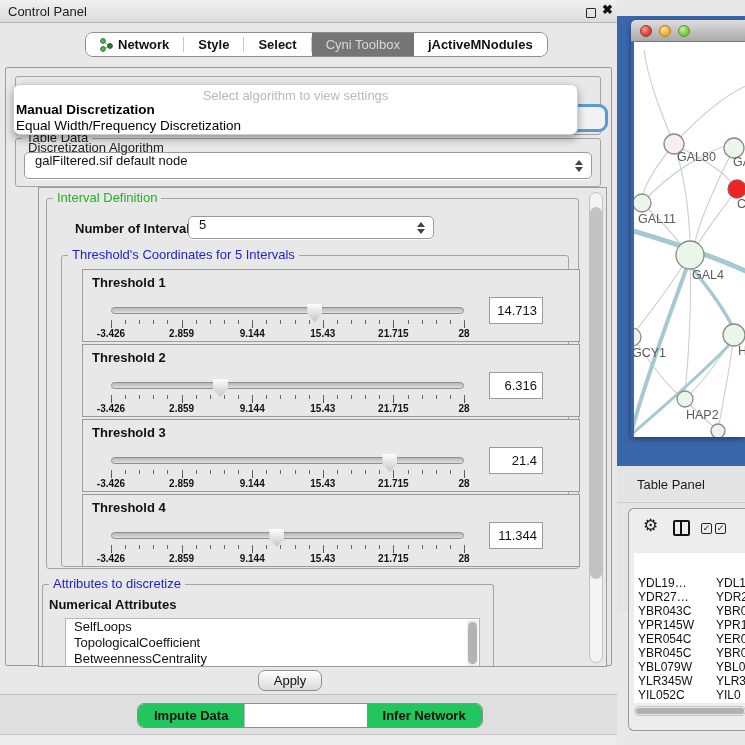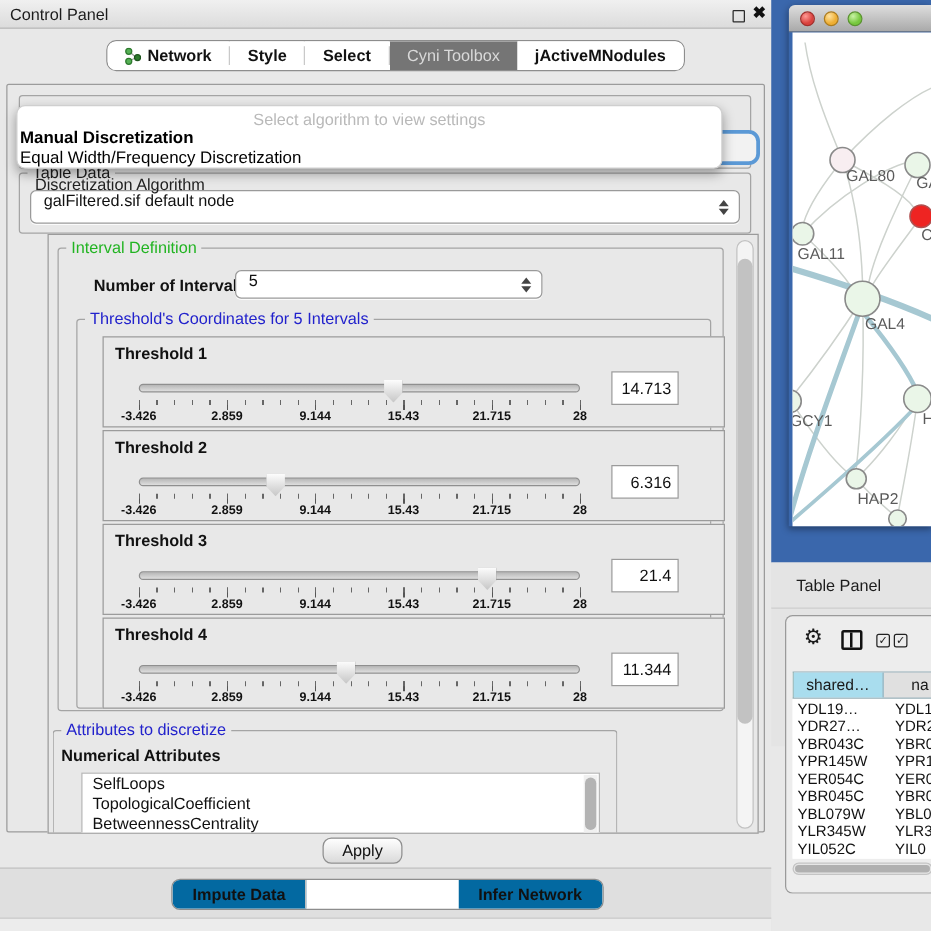--- a/index.html
+++ b/index.html
@@ -74,33 +74,33 @@
 
   #panel-vscroll{position:absolute;right:3px;top:4px;width:14px;height:471px;background:#f4f4f4;border:1px solid #c2c2c2;border-radius:7px;}
   #panel-vthumb{position:absolute;left:0px;top:14px;width:12px;height:372px;background:#c2c2c2;border-radius:6px;}
 
   #apply-button{position:absolute;left:252px;top:602px;width:64px;height:21px;border:1px solid #8f8f8f;border-radius:7px;
     background:linear-gradient(#fefefe,#dadada);font-size:13px;color:#111;text-align:center;line-height:19px;}
 
   #bottom-strip{position:absolute;left:0;top:694px;width:617px;height:51px;background:#dfdfdf;border-top:1px solid #c2c2c2;}
   #bottom-strip .lower{position:absolute;left:0;top:39px;width:617px;height:12px;background:#ececec;border-top:1px solid #c6c6c6;}
   #bottom-tabs{position:absolute;left:137px;top:8px;height:25px;display:flex;background:#fff;border:1px solid #8d8d8d;border-radius:7px;overflow:hidden;}
-  .btab{display:flex;align-items:center;padding:0 16px;font-size:13px;font-weight:bold;color:#111;background:#0369a1;border-right:1px solid #bdbdbd;}
+  .btab{display:flex;align-items:center;padding:0 16px;font-size:13px;font-weight:bold;color:#111;background:#22c55e;border-right:1px solid #bdbdbd;}
   .btab:last-child{border-right:none;}
   .btab.sel{background:#757575;color:#cdcdcd;font-weight:normal;margin-top:40px;}
 
   
   #algo-popup{position:absolute;left:13px;top:84px;width:565px;height:51px;background:#fff;
     border:1px solid #cfcfcf;border-radius:7px;box-shadow:0 4px 9px rgba(0,0,0,.35);z-index:50;}
   #algo-popup .hint{position:absolute;left:0;top:3px;width:100%;text-align:center;font-size:13px;color:#b9b9b9;}
   .algo-option{position:absolute;left:2px;font-size:13.5px;color:#000;white-space:nowrap;}
   #disc-algo-label{position:absolute;left:22px;top:72px;font-size:13px;color:#222;z-index:1;}
 
   
-  #right-region{position:absolute;left:617px;top:0;width:128px;height:597px;background:#e4e4e4;}
+  #right-region{position:absolute;left:617px;top:16px;width:128px;height:597px;background:#e4e4e4;}
   #desktop-blue{position:absolute;left:0;top:0;width:128px;height:450px;background:var(--desktop-blue,#3a67ac);}
   #net-window{position:absolute;left:14px;top:4px;width:114px;height:417px;border-radius:5px 5px 0 0;
     box-shadow:0 2px 6px rgba(0,0,0,.4);}
   #net-titlebar{position:absolute;left:0;top:0;width:114px;height:22px;border-radius:5px 0 0 0;
     background:linear-gradient(#dedede,#a9a9a9);border-bottom:1px solid #777;}
   .tlight{position:absolute;top:5px;width:12px;height:12px;border-radius:50%;}
   #tl-red{left:9px;background:radial-gradient(circle at 35% 30%,#ff9a94,var(--traffic-red,#d9413d) 60%);border:1px solid #a32f2c;}
   #tl-yellow{left:28px;background:radial-gradient(circle at 35% 30%,#ffe2a0,var(--traffic-yellow,#eeae33) 60%);border:1px solid #ad7c1e;}
   #tl-green{left:47px;background:radial-gradient(circle at 35% 30%,#c9f2a5,var(--traffic-green,#77c83e) 60%);border:1px solid #5b9430;}
   #net-canvas{position:absolute;left:3px;top:22px;width:111px;height:395px;background:#fff;overflow:hidden;}
@@ -353,24 +353,20 @@
     <div id="table-panel-title">
       <span>Table Panel</span>
     </div>
 
     <div id="table-panel">
       <span id="tp-gear">⚙</span>
       <span id="tp-columns-icon"></span>
       <span class="tp-check" id="tp-check1">✓</span>
       <span class="tp-check" id="tp-check2">✓</span>
       <div id="tp-table">
-        <div id="tp-header">
-            <span class="tp-hcell c1">shared…</span>
-            <span class="tp-hcell c2">na</span>
-          </div>
         <div id="tp-rows">
             <div class="tp-row">
               <span class="tp-cell c1">YDL19…</span>
               <span class="tp-cell c2">YDL1</span>
             </div>
             <div class="tp-row">
               <span class="tp-cell c1">YDR27…</span>
               <span class="tp-cell c2">YDR2</span>
             </div>
             <div class="tp-row">

